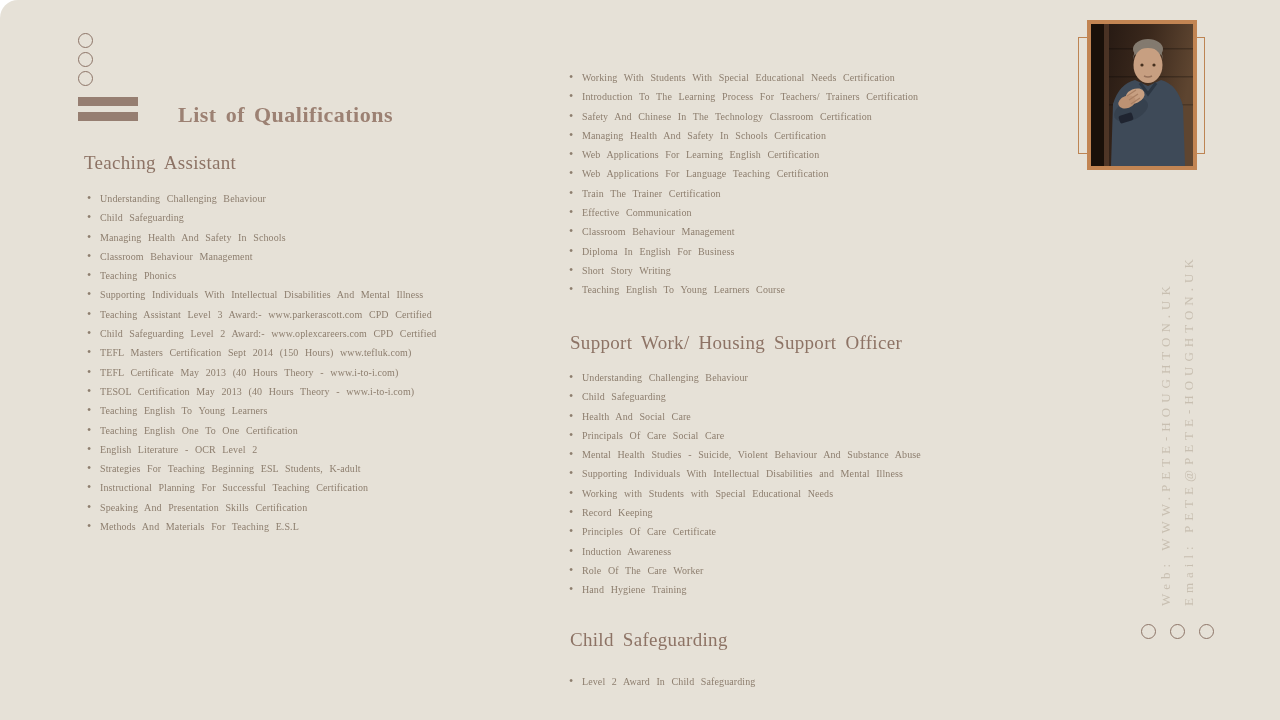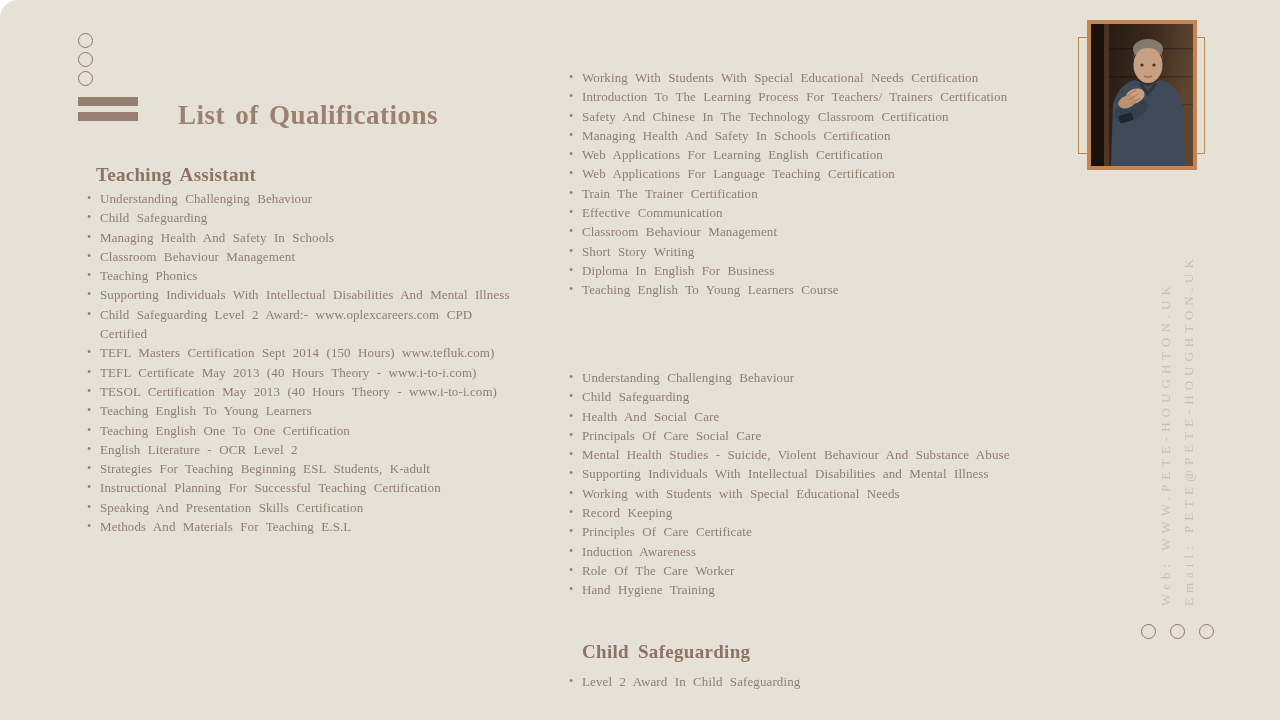--- a/index.html
+++ b/index.html
@@ -13,34 +13,34 @@
   .circles{position:absolute;display:flex;}
   .circles.tl{left:78px;top:33px;flex-direction:column;gap:4px;}
   .circles.br{left:1141px;top:624px;flex-direction:row;gap:14px;}
   .circle{width:13px;height:13px;border:1.5px solid #8d7568;border-radius:50%;}
   
   .bars{position:absolute;left:78px;top:97px;}
   .bar{width:60px;height:9px;background:#967e71;margin-bottom:6px;}
   
   .slide-title{
     position:absolute;left:178px;top:100px;margin:0;
-    font-size:27px;font-weight:bold;color:#9c8173;
+    font-size:22px;font-weight:bold;color:#9c8173;
     letter-spacing:.5px;word-spacing:3px;line-height:30px;
   }
   h2.heading{
-    margin:16px;font-size:19px;font-weight:bold;color:#8d7365;
+    margin:4px;font-size:19px;font-weight:normal;color:#8d7365;
     letter-spacing:.3px;word-spacing:4px;line-height:25px;
   }
   .h-ta{position:absolute;left:80px;top:146px;}
   .h-sw{position:absolute;left:566px;top:326px;}
   .h-cs{position:absolute;left:566px;top:623px;}
   
   ul.qual{
     list-style:none;margin:0;padding:0 0 0 16px;
-    font-size:13px;line-height:19.3px;
+    font-size:10px;line-height:19.3px;
     word-spacing:4px;letter-spacing:.1px;color:#8d7e6e;
   }
   ul.qual li{position:relative;}
   ul.qual li::before{content:"\2022";position:absolute;left:-13px;top:0;font-size:12px;color:#8d7e6e;}
   .list-ta{position:absolute;left:84px;top:189px;width:420px;}
   .list-cont{position:absolute;left:566px;top:68px;width:505px;}
   .list-sw{position:absolute;left:566px;top:368px;width:505px;}
   .list-cs{position:absolute;left:566px;top:672px;width:505px;}
   
   .photo-outline{position:absolute;left:1078px;top:37px;width:125px;height:115px;border:1px solid #bd8453;}
@@ -75,20 +75,21 @@
   <h1 class="slide-title">List of Qualifications</h1>
 
   <h2 class="heading h-ta">Teaching Assistant</h2>
   <ul class="qual list-ta">
       <li>Understanding Challenging Behaviour</li>
       <li>Child Safeguarding</li>
       <li>Managing Health And Safety In Schools</li>
       <li>Classroom Behaviour Management</li>
       <li>Teaching Phonics</li>
       <li>Supporting Individuals With Intellectual Disabilities And Mental Illness</li>
+      <li>Teaching Assistant Level 3 Award:- www.parkerascott.com CPD Certified</li>
       <li>Child Safeguarding Level 2 Award:- www.oplexcareers.com CPD Certified</li>
       <li>TEFL Masters Certification Sept 2014 (150 Hours) www.tefluk.com)</li>
       <li>TEFL Certificate May 2013 (40 Hours Theory - www.i-to-i.com)</li>
       <li>TESOL Certification May 2013 (40 Hours Theory - www.i-to-i.com)</li>
       <li>Teaching English To Young Learners</li>
       <li>Teaching English One To One Certification</li>
       <li>English Literature - OCR Level 2</li>
       <li>Strategies For Teaching Beginning ESL Students, K-adult</li>
       <li>Instructional Planning For Successful Teaching Certification</li>
       <li>Speaking And Presentation Skills Certification</li>
@@ -98,25 +99,26 @@
   <ul class="qual list-cont">
       <li>Working With Students With Special Educational Needs Certification</li>
       <li>Introduction To The Learning Process For Teachers/ Trainers Certification</li>
       <li>Safety And Chinese In The Technology Classroom Certification</li>
       <li>Managing Health And Safety In Schools Certification</li>
       <li>Web Applications For Learning English Certification</li>
       <li>Web Applications For Language Teaching Certification</li>
       <li>Train The Trainer Certification</li>
       <li>Effective Communication</li>
       <li>Classroom Behaviour Management</li>
+      <li>Diploma In English For Business</li>
       <li>Short Story Writing</li>
-      <li>Diploma In English For Business</li>
       <li>Teaching English To Young Learners Course</li>
     </ul>
 
+  <h2 class="heading h-sw">Support Work/ Housing Support Officer</h2>
   <ul class="qual list-sw">
       <li>Understanding Challenging Behaviour</li>
       <li>Child Safeguarding</li>
       <li>Health And Social Care</li>
       <li>Principals Of Care Social Care</li>
       <li>Mental Health Studies - Suicide, Violent Behaviour And Substance Abuse</li>
       <li>Supporting Individuals With Intellectual Disabilities and Mental Illness</li>
       <li>Working with Students with Special Educational Needs</li>
       <li>Record Keeping</li>
       <li>Principles Of Care Certificate</li>

